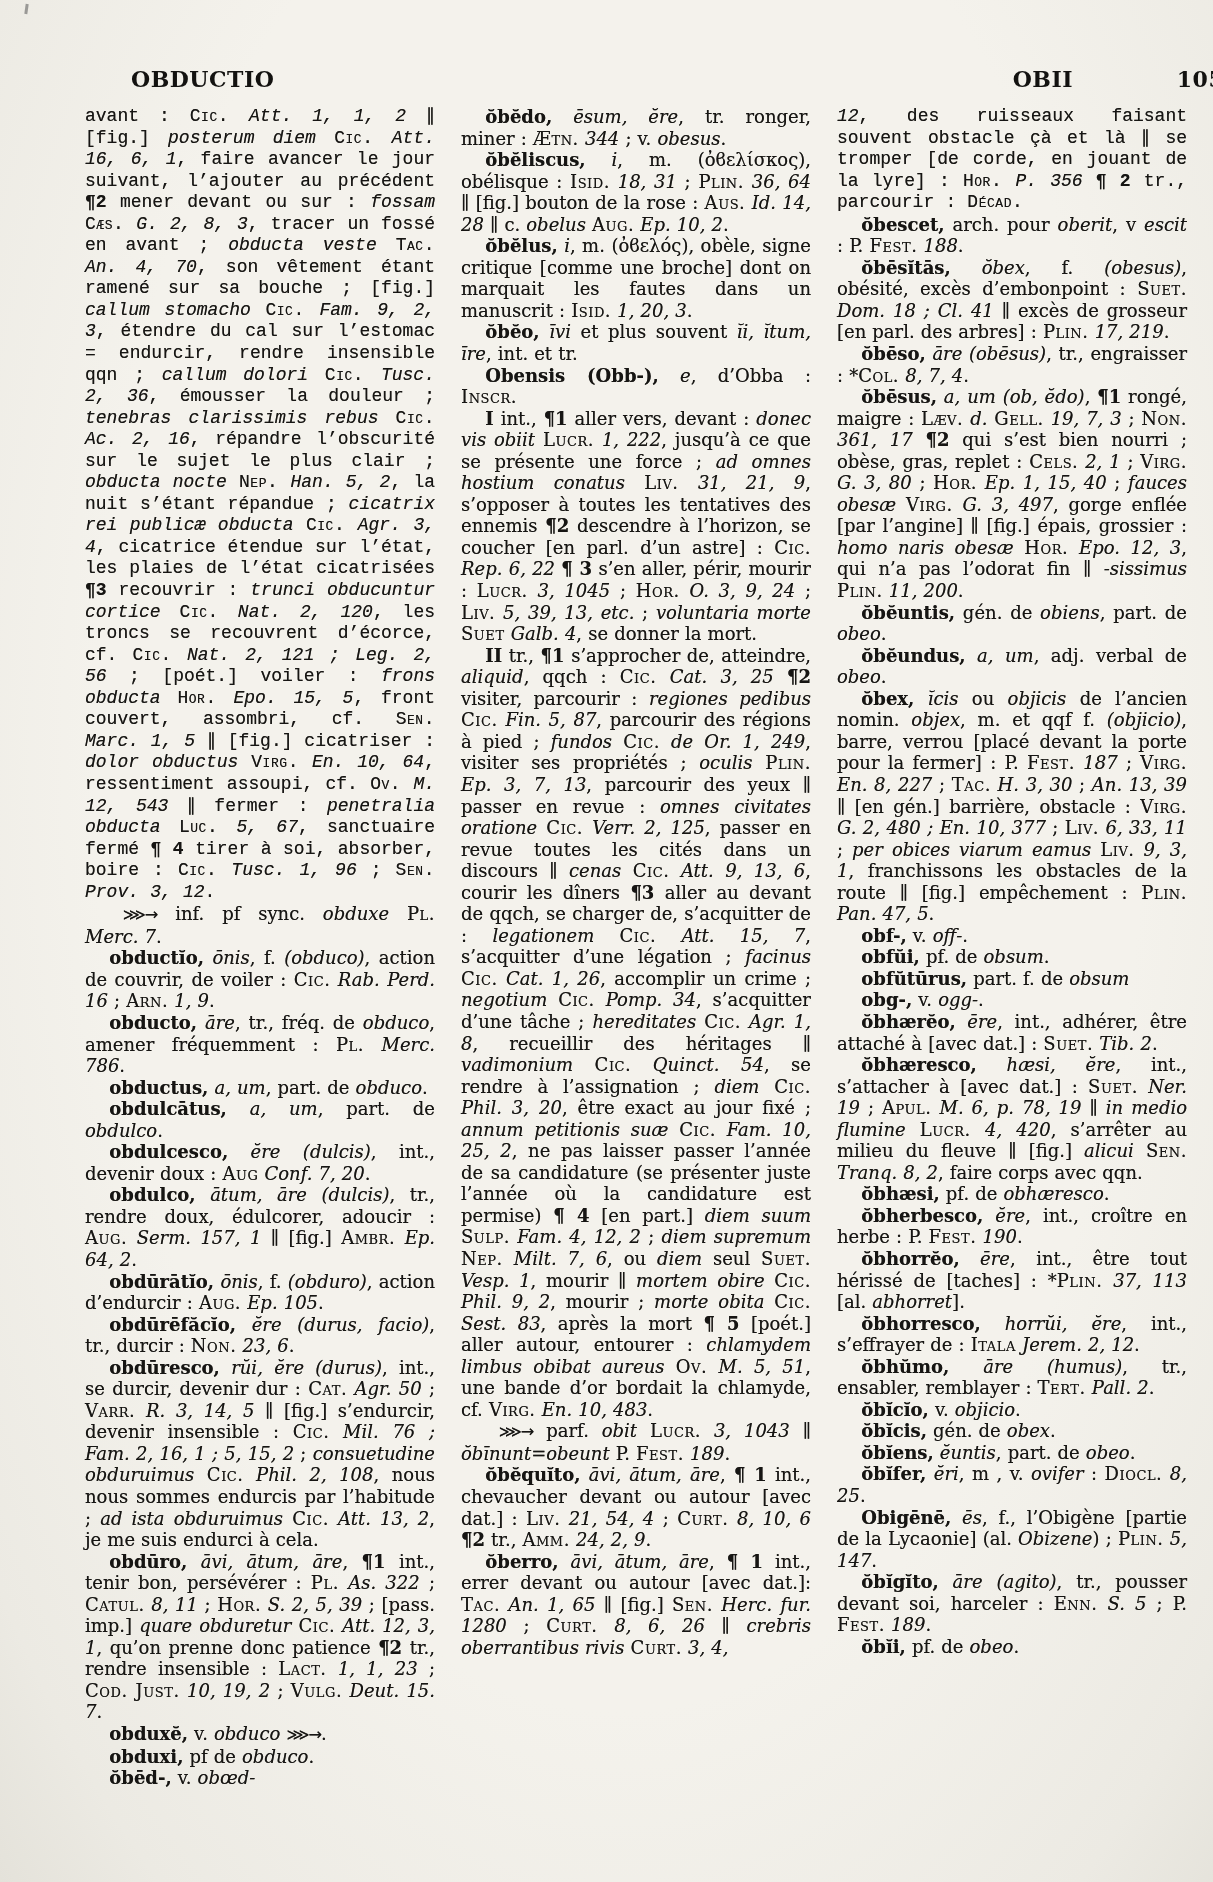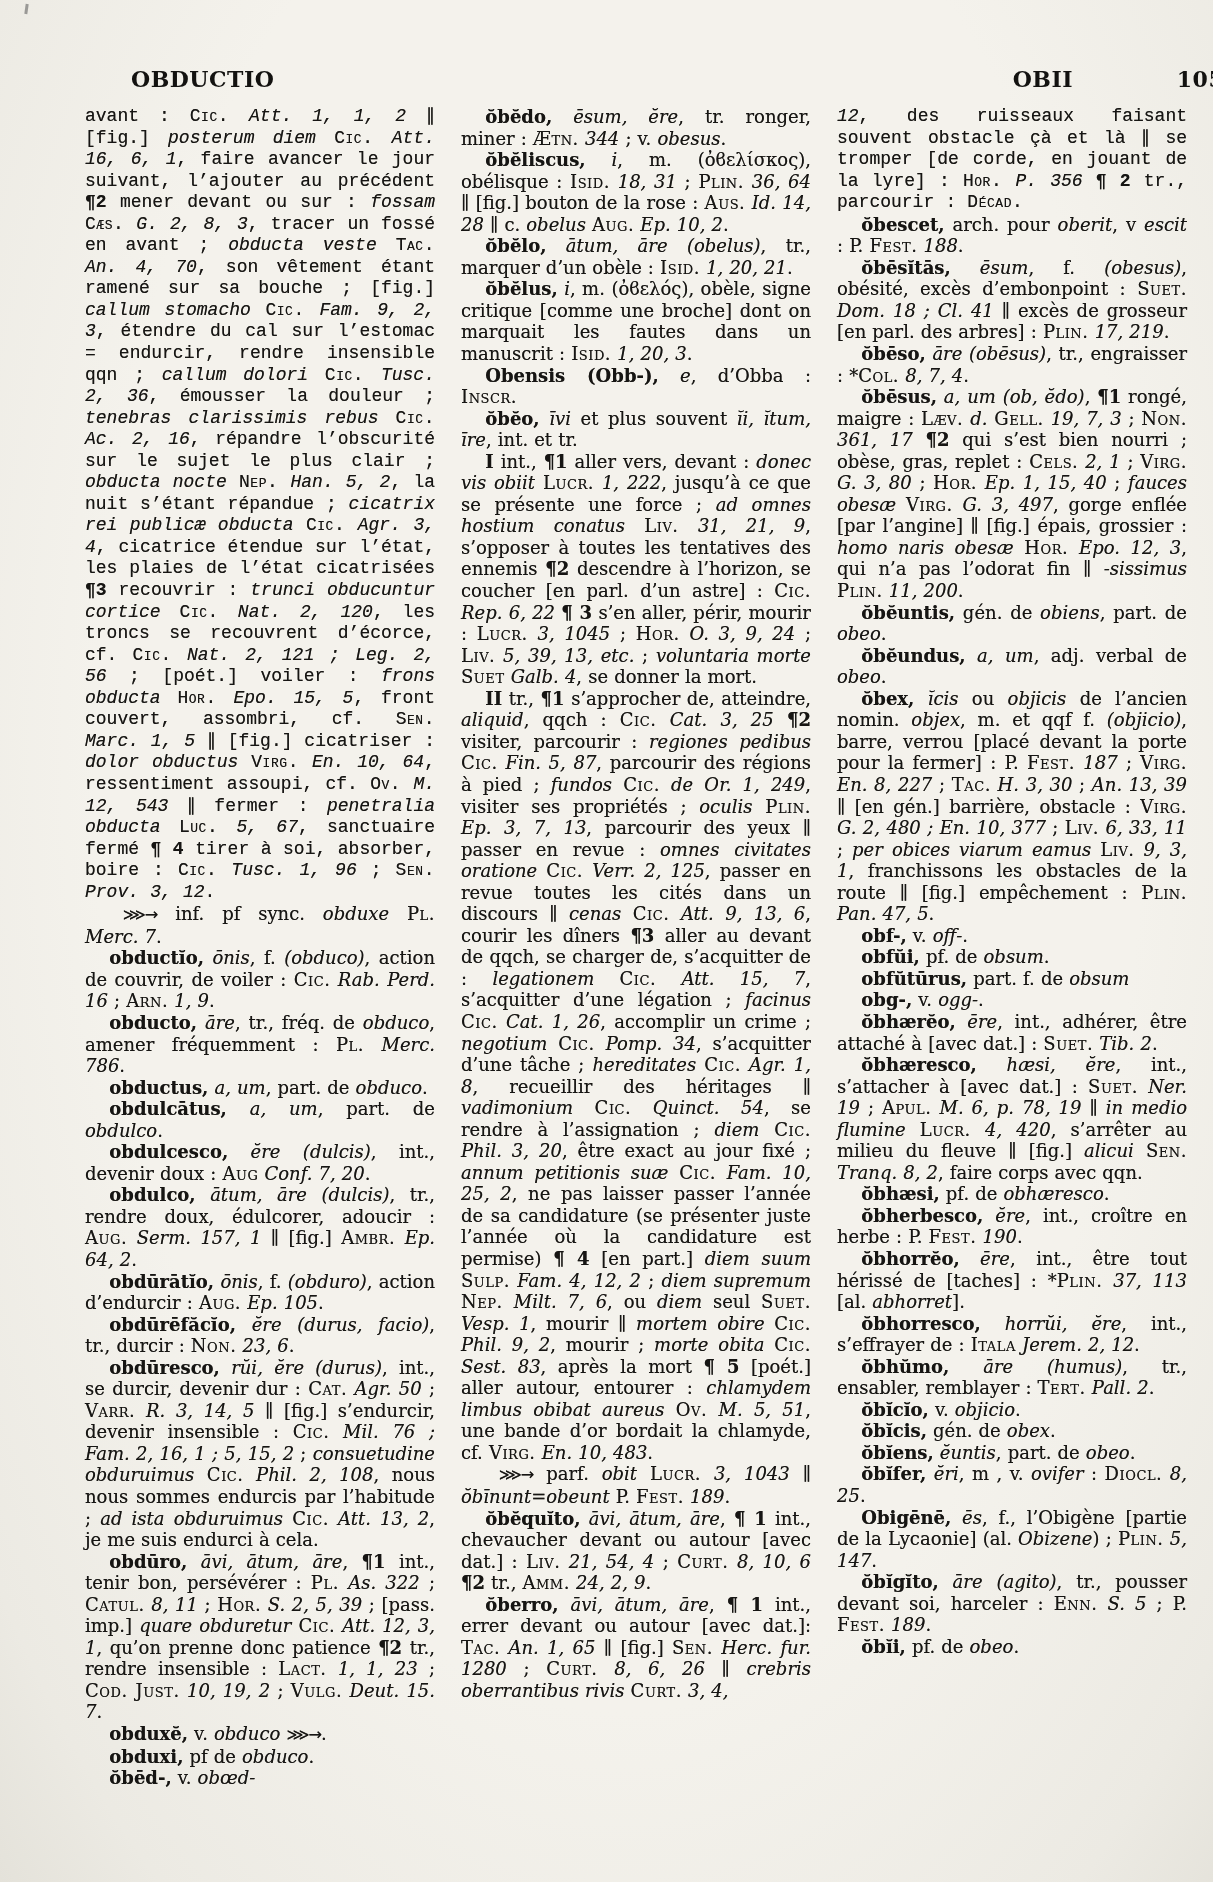--- a/index.html
+++ b/index.html
@@ -73,34 +73,33 @@
         <p class="para entry"><span class="b">obdūrēfăcĭo,</span> <span class="i">ĕre (durus, facio)</span>, tr., durcir : <span class="sc">Non.</span> <span class="i">23, 6</span>.</p>
         <p class="para entry"><span class="b">obdūresco,</span> <span class="i">rŭi, ĕre (durus)</span>, int., se durcir, devenir dur : <span class="sc">Cat.</span> <span class="i">Agr. 50</span> ; <span class="sc">Varr.</span> <span class="i">R. 3, 14, 5</span> ∥ [fig.] s’endurcir, devenir insensible : <span class="sc">Cic.</span> <span class="i">Mil. 76 ; Fam. 2, 16, 1 ; 5, 15, 2</span> ; <span class="i">consuetudine obduruimus</span> <span class="sc">Cic.</span> <span class="i">Phil. 2, 108</span>, nous nous sommes endurcis par l’habitude ; <span class="i">ad ista obduruimus</span> <span class="sc">Cic.</span> <span class="i">Att. 13, 2</span>, je me suis endurci à cela.</p>
         <p class="para entry"><span class="b">obdūro,</span> <span class="i">āvi, ātum, āre</span>, <span class="b">¶1</span> int., tenir bon, persévérer : <span class="sc">Pl.</span> <span class="i">As. 322</span> ; <span class="sc">Catul.</span> <span class="i">8, 11</span> ; <span class="sc">Hor.</span> <span class="i">S. 2, 5, 39</span> ; [pass. imp.] <span class="i">quare obduretur</span> <span class="sc">Cic.</span> <span class="i">Att. 12, 3, 1</span>, qu’on prenne donc patience <span class="b">¶2</span> tr., rendre insensible : <span class="sc">Lact.</span> <span class="i">1, 1, 23</span> ; <span class="sc">Cod. Just.</span> <span class="i">10, 19, 2</span> ; <span class="sc">Vulg.</span> <span class="i">Deut. 15. 7</span>.</p>
         <p class="para entry"><span class="b">obduxĕ,</span> v. <span class="i">obduco</span> <span class="arrow">⋙→</span>.</p>
         <p class="para entry"><span class="b">obduxi,</span> pf de <span class="i">obduco</span>.</p>
         <p class="para entry"><span class="b">ŏbēd-,</span> v. <span class="i">obœd-</span></p>
       </div>
     <div class="col">
         <p class="para entry"><span class="b">ŏbĕdo,</span> <span class="i">ēsum, ĕre</span>, tr. ronger, miner : <span class="sc">Ætn.</span> <span class="i">344</span> ; v. <span class="i">obesus</span>.</p>
         <p class="para entry"><span class="b">ŏbĕliscus,</span> <span class="i">i</span>, m. (ὀϐελίσκος), obélisque : <span class="sc">Isid.</span> <span class="i">18, 31</span> ; <span class="sc">Plin.</span> <span class="i">36, 64</span> ∥ [fig.] bouton de la rose : <span class="sc">Aus.</span> <span class="i">Id. 14, 28</span> ∥ c. <span class="i">obelus</span> <span class="sc">Aug.</span> <span class="i">Ep. 10, 2</span>.</p>
-        <p class="para entry"><span class="b">ŏbĕlo,</span> <span class="i">ātum, āre (obelus)</span>, tr., marquer d’un obèle : <span class="sc">Isid.</span> <span class="i">1, 20, 21</span>.</p>
         <p class="para entry"><span class="b">ŏbĕlus,</span> <span class="i">i</span>, m. (ὀϐελός), obèle, signe critique [comme une broche] dont on marquait les fautes dans un manuscrit : <span class="sc">Isid.</span> <span class="i">1, 20, 3</span>.</p>
+        <p class="para entry"><span class="b">ŏbĕo,</span> <span class="i">īvi</span> et plus souvent <span class="i">ĭi, ĭtum, īre</span>, int. et tr.</p>
         <p class="para entry"><span class="b">Obensis (Obb-),</span> <span class="i">e</span>, d’Obba : <span class="sc">Inscr.</span></p>
-        <p class="para entry"><span class="b">ŏbĕo,</span> <span class="i">īvi</span> et plus souvent <span class="i">ĭi, ĭtum, īre</span>, int. et tr.</p>
         <p class="para entry"><span class="b">I</span> int., <span class="b">¶1</span> aller vers, devant : <span class="i">donec vis obiit</span> <span class="sc">Lucr.</span> <span class="i">1, 222</span>, jusqu’à ce que se présente une force ; <span class="i">ad omnes hostium conatus</span> <span class="sc">Liv.</span> <span class="i">31, 21, 9</span>, s’opposer à toutes les tentatives des ennemis <span class="b">¶2</span> descendre à l’horizon, se coucher [en parl. d’un astre] : <span class="sc">Cic.</span> <span class="i">Rep. 6, 22</span> <span class="b">¶ 3</span> s’en aller, périr, mourir : <span class="sc">Lucr.</span> <span class="i">3, 1045</span> ; <span class="sc">Hor.</span> <span class="i">O. 3, 9, 24</span> ; <span class="sc">Liv.</span> <span class="i">5, 39, 13, etc.</span> ; <span class="i">voluntaria morte</span> <span class="sc">Suet</span> <span class="i">Galb. 4</span>, se donner la mort.</p>
         <p class="para entry"><span class="b">II</span> tr., <span class="b">¶1</span> s’approcher de, atteindre, <span class="i">aliquid</span>, qqch : <span class="sc">Cic.</span> <span class="i">Cat. 3, 25</span> <span class="b">¶2</span> visiter, parcourir : <span class="i">regiones pedibus</span> <span class="sc">Cic.</span> <span class="i">Fin. 5, 87</span>, parcourir des régions à pied ; <span class="i">fundos</span> <span class="sc">Cic.</span> <span class="i">de Or. 1, 249</span>, visiter ses propriétés ; <span class="i">oculis</span> <span class="sc">Plin.</span> <span class="i">Ep. 3, 7, 13</span>, parcourir des yeux ∥ passer en revue : <span class="i">omnes civitates oratione</span> <span class="sc">Cic.</span> <span class="i">Verr. 2, 125</span>, passer en revue toutes les cités dans un discours ∥ <span class="i">cenas</span> <span class="sc">Cic.</span> <span class="i">Att. 9, 13, 6</span>, courir les dîners <span class="b">¶3</span> aller au devant de qqch, se charger de, s’acquitter de : <span class="i">legationem</span> <span class="sc">Cic.</span> <span class="i">Att. 15, 7</span>, s’acquitter d’une légation ; <span class="i">facinus</span> <span class="sc">Cic.</span> <span class="i">Cat. 1, 26</span>, accomplir un crime ; <span class="i">negotium</span> <span class="sc">Cic.</span> <span class="i">Pomp. 34</span>, s’acquitter d’une tâche ; <span class="i">hereditates</span> <span class="sc">Cic.</span> <span class="i">Agr. 1, 8</span>, recueillir des héritages ∥ <span class="i">vadimonium</span> <span class="sc">Cic.</span> <span class="i">Quinct. 54</span>, se rendre à l’assignation ; <span class="i">diem</span> <span class="sc">Cic.</span> <span class="i">Phil. 3, 20</span>, être exact au jour fixé ; <span class="i">annum petitionis suæ</span> <span class="sc">Cic.</span> <span class="i">Fam. 10, 25, 2</span>, ne pas laisser passer l’année de sa candidature (se présenter juste l’année où la candidature est permise) <span class="b">¶ 4</span> [en part.] <span class="i">diem suum</span> <span class="sc">Sulp.</span> <span class="i">Fam. 4, 12, 2</span> ; <span class="i">diem supremum</span> <span class="sc">Nep.</span> <span class="i">Milt. 7, 6</span>, ou <span class="i">diem</span> seul <span class="sc">Suet.</span> <span class="i">Vesp. 1</span>, mourir ∥ <span class="i">mortem obire</span> <span class="sc">Cic.</span> <span class="i">Phil. 9, 2</span>, mourir ; <span class="i">morte obita</span> <span class="sc">Cic.</span> <span class="i">Sest. 83</span>, après la mort <span class="b">¶ 5</span> [poét.] aller autour, entourer : <span class="i">chlamydem limbus obibat aureus</span> <span class="sc">Ov.</span> <span class="i">M. 5, 51</span>, une bande d’or bordait la chlamyde, cf. <span class="sc">Virg.</span> <span class="i">En. 10, 483</span>.</p>
         <p class="para rem"><span class="arrow">⋙→</span> parf. <span class="i">obit</span> <span class="sc">Lucr.</span> <span class="i">3, 1043</span> ∥ <span class="i">ŏbīnunt</span>=<span class="i">obeunt</span> P. <span class="sc">Fest.</span> <span class="i">189</span>.</p>
         <p class="para entry"><span class="b">ŏbĕquĭto,</span> <span class="i">āvi, ātum, āre</span>, <span class="b">¶ 1</span> int., chevaucher devant ou autour [avec dat.] : <span class="sc">Liv.</span> <span class="i">21, 54, 4</span> ; <span class="sc">Curt.</span> <span class="i">8, 10, 6</span> <span class="b">¶2</span> tr., <span class="sc">Amm.</span> <span class="i">24, 2, 9</span>.</p>
         <p class="para entry"><span class="b">ŏberro,</span> <span class="i">āvi, ātum, āre</span>, <span class="b">¶ 1</span> int., errer devant ou autour [avec dat.]: <span class="sc">Tac.</span> <span class="i">An. 1, 65</span> ∥ [fig.] <span class="sc">Sen.</span> <span class="i">Herc. fur. 1280</span> ; <span class="sc">Curt.</span> <span class="i">8, 6, 26</span> ∥ <span class="i">crebris oberrantibus rivis</span> <span class="sc">Curt.</span> <span class="i">3, 4,</span></p>
       </div>
     <div class="col">
         <p class="para cont"><span class="i">12</span>, des ruisseaux faisant souvent obstacle çà et là ∥ se tromper [de corde, en jouant de la lyre] : <span class="sc">Hor.</span> <span class="i">P. 356</span> <span class="b">¶ 2</span> tr., parcourir : <span class="sc">Décad.</span></p>
         <p class="para entry"><span class="b">ŏbescet,</span> arch. pour <span class="i">oberit</span>, v <span class="i">escit</span> : P. <span class="sc">Fest.</span> <span class="i">188</span>.</p>
-        <p class="para entry"><span class="b">ŏbēsĭtās,</span> <span class="i">ēsum</span>, f. <span class="i">(obesus)</span>, obésité, excès d’embonpoint : <span class="sc">Suet.</span> <span class="i">Dom. 18 ; Cl. 41</span> ∥ excès de grosseur [en parl. des arbres] : <span class="sc">Plin.</span> <span class="i">17, 219</span>.</p>
+        <p class="para entry"><span class="b">ŏbēsĭtās,</span> <span class="i">ŏbex</span>, f. <span class="i">(obesus)</span>, obésité, excès d’embonpoint : <span class="sc">Suet.</span> <span class="i">Dom. 18 ; Cl. 41</span> ∥ excès de grosseur [en parl. des arbres] : <span class="sc">Plin.</span> <span class="i">17, 219</span>.</p>
         <p class="para entry"><span class="b">ŏbēso,</span> <span class="i">āre (obēsus)</span>, tr., engraisser : *<span class="sc">Col.</span> <span class="i">8, 7, 4</span>.</p>
         <p class="para entry"><span class="b">ŏbēsus,</span> <span class="i">a, um (ob, ĕdo)</span>, <span class="b">¶1</span> rongé, maigre : <span class="sc">Læv.</span> <span class="i">d.</span> <span class="sc">Gell.</span> <span class="i">19, 7, 3</span> ; <span class="sc">Non.</span> <span class="i">361, 17</span> <span class="b">¶2</span> qui s’est bien nourri ; obèse, gras, replet : <span class="sc">Cels.</span> <span class="i">2, 1</span> ; <span class="sc">Virg.</span> <span class="i">G. 3, 80</span> ; <span class="sc">Hor.</span> <span class="i">Ep. 1, 15, 40</span> ; <span class="i">fauces obesæ</span> <span class="sc">Virg.</span> <span class="i">G. 3, 497</span>, gorge enflée [par l’angine] ∥ [fig.] épais, grossier : <span class="i">homo naris obesæ</span> <span class="sc">Hor.</span> <span class="i">Epo. 12, 3</span>, qui n’a pas l’odorat fin ∥ <span class="i">-sissimus</span> <span class="sc">Plin.</span> <span class="i">11, 200</span>.</p>
         <p class="para entry"><span class="b">ŏbĕuntis,</span> gén. de <span class="i">obiens</span>, part. de <span class="i">obeo</span>.</p>
         <p class="para entry"><span class="b">ŏbĕundus,</span> <span class="i">a, um</span>, adj. verbal de <span class="i">obeo</span>.</p>
         <p class="para entry"><span class="b">ŏbex,</span> <span class="i">ĭcis</span> ou <span class="i">objicis</span> de l’ancien nomin. <span class="i">objex</span>, m. et qqf f. <span class="i">(objicio)</span>, barre, verrou [placé devant la porte pour la fermer] : P. <span class="sc">Fest.</span> <span class="i">187</span> ; <span class="sc">Virg.</span> <span class="i">En. 8, 227</span> ; <span class="sc">Tac.</span> <span class="i">H. 3, 30</span> ; <span class="i">An. 13, 39</span> ∥ [en gén.] barrière, obstacle : <span class="sc">Virg.</span> <span class="i">G. 2, 480 ; En. 10, 377</span> ; <span class="sc">Liv.</span> <span class="i">6, 33, 11</span> ; <span class="i">per obices viarum eamus</span> <span class="sc">Liv.</span> <span class="i">9, 3, 1</span>, franchissons les obstacles de la route ∥ [fig.] empêchement : <span class="sc">Plin.</span> <span class="i">Pan. 47, 5</span>.</p>
         <p class="para entry"><span class="b">obf-,</span> v. <span class="i">off-</span>.</p>
         <p class="para entry"><span class="b">obfŭi,</span> pf. de <span class="i">obsum</span>.</p>
         <p class="para entry"><span class="b">obfŭtūrus,</span> part. f. de <span class="i">obsum</span></p>
         <p class="para entry"><span class="b">obg-,</span> v. <span class="i">ogg-</span>.</p>
         <p class="para entry"><span class="b">ŏbhærĕo,</span> <span class="i">ēre</span>, int., adhérer, être attaché à [avec dat.] : <span class="sc">Suet.</span> <span class="i">Tib. 2</span>.</p>

